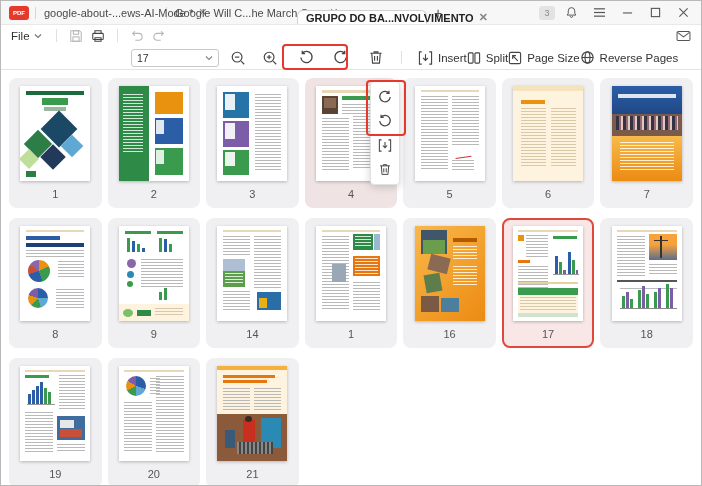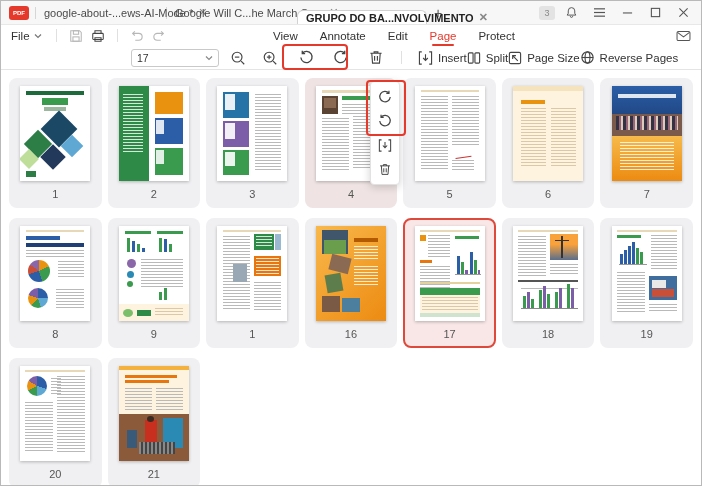--- a/index.html
+++ b/index.html
@@ -147,27 +147,20 @@
             <path d="M3 4h7a4 4 0 0 1 0 8H6"></path>
             <path d="M5.5 1.5 3 4l2.5 2.5"></path>
           </svg>
       </span>
       <span style="opacity:.38">
         <svg width="14" height="12" viewBox="0 0 16 14" fill="none" stroke="#444" stroke-width="1.3">
             <path d="M13 4H6a4 4 0 0 0 0 8h4"></path>
             <path d="M10.5 1.5 13 4l-2.5 2.5"></path>
           </svg>
       </span>
-    </div>
-    <div class="menus">
-      <span class="menu-item">View</span>
-      <span class="menu-item">Annotate</span>
-      <span class="menu-item">Edit</span>
-      <span class="menu-item active">Page</span>
-      <span class="menu-item">Protect</span>
     </div>
     <div class="mb-right">
       <svg width="15" height="12" viewBox="0 0 16 13" fill="none" stroke="#555" stroke-width="1.1">
           <rect x="1" y="1.5" width="14" height="10" rx="1.5"></rect>
           <path d="M1.5 2.5 8 7.5l6.5-5"></path>
         </svg>
     </div>
   </div>
 
   <div class="toolbar">
@@ -390,20 +383,34 @@
             <div class="bx" style="left:0;bottom:0;width:70px;height:17px;background:#fdf3df"></div>
             <div class="bx" style="left:4px;bottom:4px;width:10px;height:8px;border-radius:50%;background:#7bbf6a"></div>
             <div class="bx" style="left:18px;bottom:5px;width:14px;height:6px;background:#2e8b47"></div>
             <div class="tl lt" style="left:36px;bottom:4px;width:28px;height:9px"></div>
           </div>
           <div class="pnum">9</div>
         </div>
         <div class="tile">
           <div class="thumb">
             <div class="bx" style="left:6px;top:4px;width:58px;height:2px;background:#e7d9b8"></div>
+            <div class="tl" style="left:6px;top:10px;width:27px;height:20px"></div>
+            <div class="bx" style="left:6px;top:33px;width:22px;height:12px;background:#aebfd3"></div>
+            <div class="bx" style="left:6px;top:45px;width:22px;height:16px;background:#5d9e4c"></div>
+            <div class="tl wt" style="left:8px;top:47px;width:18px;height:12px"></div>
+            <div class="tl" style="left:6px;top:65px;width:27px;height:20px"></div>
+            <div class="tl" style="left:37px;top:10px;width:27px;height:52px"></div>
+            <div class="bx" style="left:40px;top:66px;width:24px;height:18px;background:#2b6ea7"></div>
+            <div class="bx" style="left:42px;top:72px;width:8px;height:10px;background:#e8b10f"></div>
+          </div>
+          <div class="pnum">14</div>
+        </div>
+        <div class="tile">
+          <div class="thumb">
+            <div class="bx" style="left:6px;top:4px;width:58px;height:2px;background:#e7d9b8"></div>
             <div class="tl" style="left:6px;top:10px;width:27px;height:74px"></div>
             <div class="bx" style="left:37px;top:8px;width:20px;height:16px;background:#2e8b47"></div>
             <div class="tl wt" style="left:39px;top:10px;width:16px;height:12px"></div>
             <div class="bx" style="left:58px;top:8px;width:6px;height:16px;background:#9ab8d0"></div>
             <div class="bx" style="left:16px;top:38px;width:14px;height:18px;background:#9aa7b5"></div>
             <div class="bx" style="left:37px;top:30px;width:27px;height:20px;background:#e8760f"></div>
             <div class="tl wt" style="left:39px;top:32px;width:23px;height:16px"></div>
             <div class="tl" style="left:37px;top:56px;width:27px;height:28px"></div>
           </div>
           <div class="pnum">1</div>

